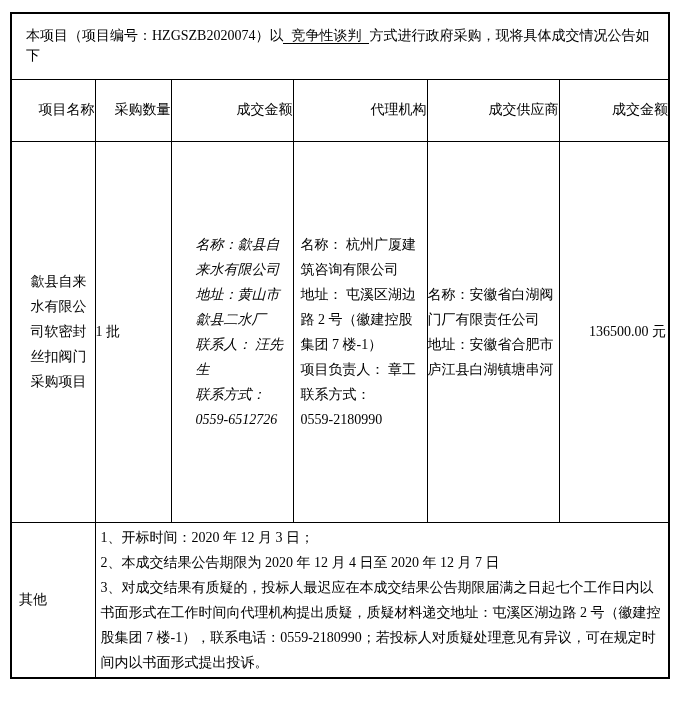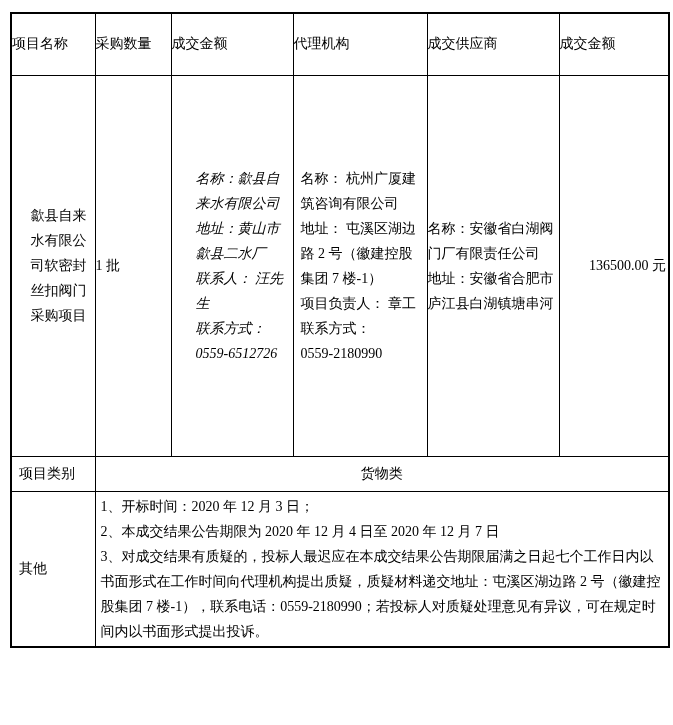--- a/index.html
+++ b/index.html
@@ -30,21 +30,21 @@
     height: 66px;
     padding: 0 10px 0 14px;
     line-height: 20px;
   }
   .method-underline {
     border-bottom: 1px solid #000;
     padding: 0 8px;
   }
   .head-row td {
     height: 62px;
-    text-align: left;
+    text-align: right;
   }
   .data-row td {
     height: 381px;
     line-height: 25px;
   }
   .cell-name   { text-align: right; padding: 0 8px; }
   .cell-qty    { }
   .cell-unit     { padding: 0 4px 0 24px; font-style: italic; }
   .cell-agency   { padding: 0 4px 0 7px; }
   .cell-supplier { padding: 0 4px 0 0; margin-top: 35px; }
@@ -65,20 +65,25 @@
   <colgroup>
     <col style="width:84px">
     <col style="width:76px">
     <col style="width:122px">
     <col style="width:134px">
     <col style="width:132px">
     <col style="width:110px">
   </colgroup>
 
   <tbody>
+      <tr>
+    <td colspan="6" class="notice-cell">
+      <span>本项目（项目编号：HZGSZB2020074）以</span><span class="method-underline">竞争性谈判</span><span>方式进行政府采购，现将具体成交情况公告如下</span>
+    </td>
+  </tr>
 
   <tr class="head-row">
     <td>项目名称</td>
     <td>采购数量</td>
     <td>成交金额</td>
     <td>代理机构</td>
     <td>成交供应商</td>
     <td>成交金额</td>
   </tr>
 
@@ -99,24 +104,20 @@
       <div>联系方式：</div>
       <div>0559-2180990</div>
     </td>
     <td class="cell-supplier">
       <div>名称：安徽省白湖阀门厂有限责任公司</div>
       <div>地址：安徽省合肥市庐江县白湖镇塘串河</div>
     </td>
     <td class="cell-amount">136500.00 元</td>
   </tr>
 
-  <tr class="cat-row">
-    <td class="label-cell">项目类别</td>
-    <td colspan="5" class="cat-value">货物类</td>
-  </tr>
 
   <tr class="other-row">
     <td class="label-cell">其他</td>
     <td colspan="5" class="other-cell">
       <div>1、开标时间：2020 年 12 月 3 日；</div>
       <div>2、本成交结果公告期限为 2020 年 12 月 4 日至 2020 年 12 月 7 日</div>
       <div>3、对成交结果有质疑的，投标人最迟应在本成交结果公告期限届满之日起七个工作日内以书面形式在工作时间向代理机构提出质疑，质疑材料递交地址：屯溪区湖边路 2 号（徽建控股集团 7 楼-1），联系电话：0559-2180990；若投标人对质疑处理意见有异议，可在规定时间内以书面形式提出投诉。</div>
     </td>
   </tr>
 </tbody>

